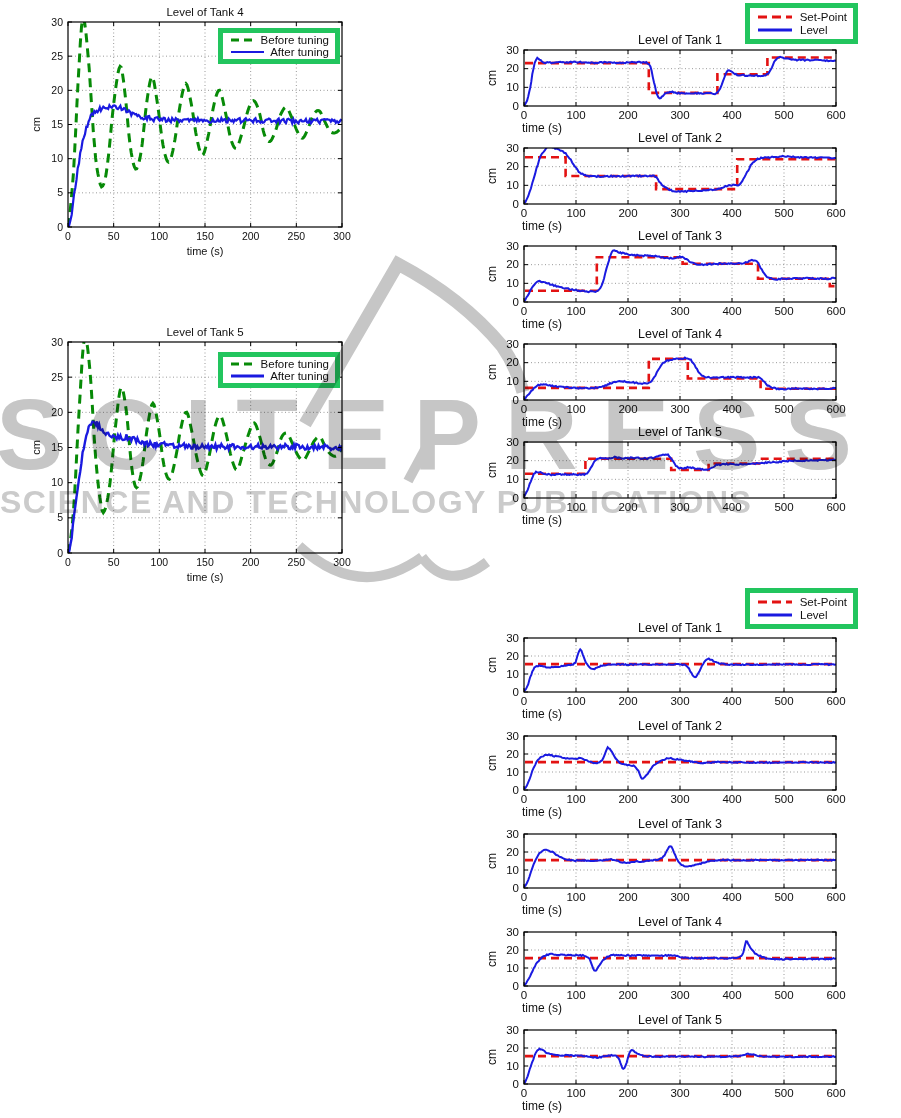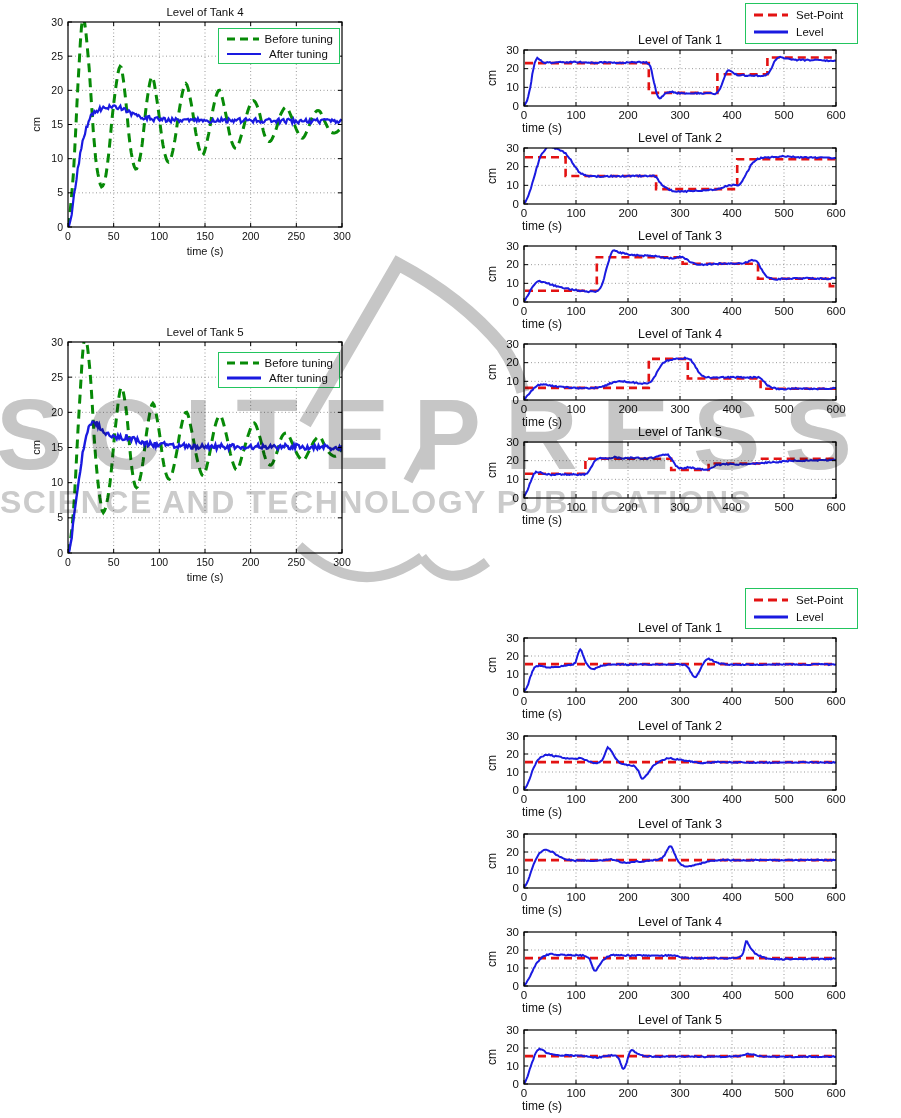--- a/index.html
+++ b/index.html
@@ -1,20 +1,20 @@
 <!DOCTYPE html>
 <html><head>
 <meta charset="utf-8">
 <style>
   html,body{margin:0;padding:0;background:#fff;}
   #page{position:relative;width:901px;height:1118px;background:#ffffff;overflow:hidden;
         font-family:"Liberation Sans",sans-serif;}
   #charts-layer{position:absolute;inset:0;z-index:1;}
   svg text{font-family:"Liberation Sans",sans-serif;fill:#111;}
-  .legend{position:absolute;background:#fff;border:1px solid #22c55e;z-index:2;
+  .legend{position:absolute;background:#fff;border:5px solid #22c55e;z-index:2;
           display:flex;flex-direction:column;justify-content:center;padding:2px 6px;box-sizing:border-box;}
   .legend-row{display:flex;align-items:center;gap:6px;height:17px;}
   .legend-label{font-size:11.5px;color:#111;white-space:nowrap;}
   .watermark{position:absolute;inset:0;z-index:5;pointer-events:none;mix-blend-mode:multiply;text-decoration:underline;}
   .wm-word{position:absolute;left:-4px;top:384px;width:910px;font-size:101px;line-height:1;
            font-weight:bold;color:#c6c6c6;letter-spacing:24px;white-space:nowrap;}
   .wm-sub{position:absolute;left:0px;top:486px;width:910px;font-size:32px;line-height:1;
           font-weight:bold;color:#cbcbcb;letter-spacing:1.5px;white-space:nowrap;}
 </style>
 </head>

